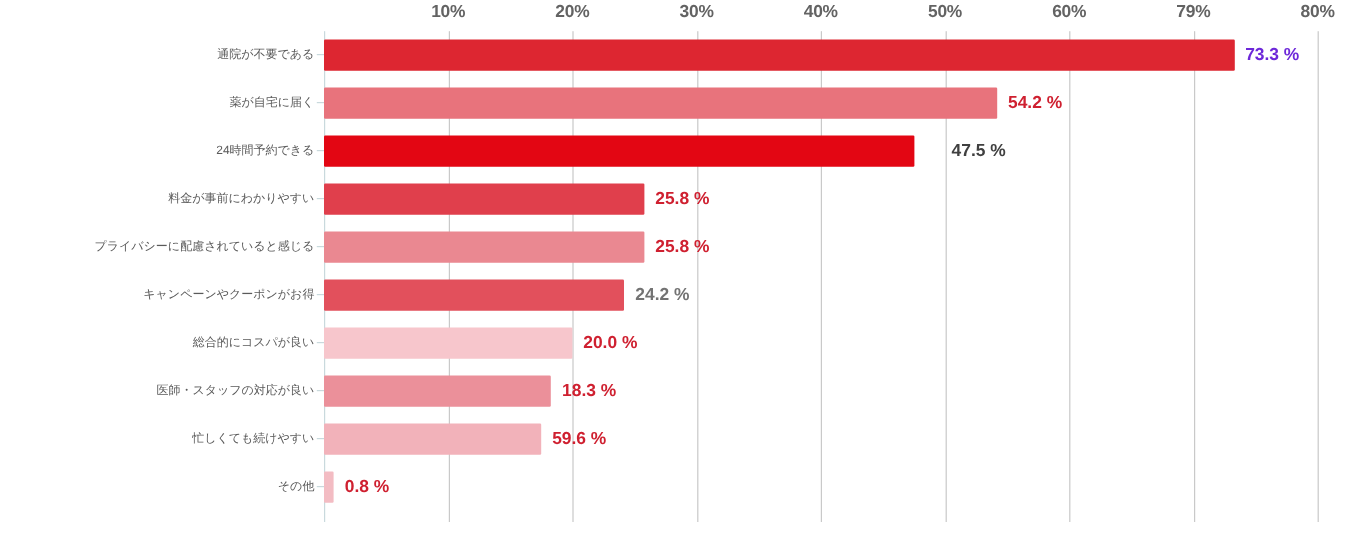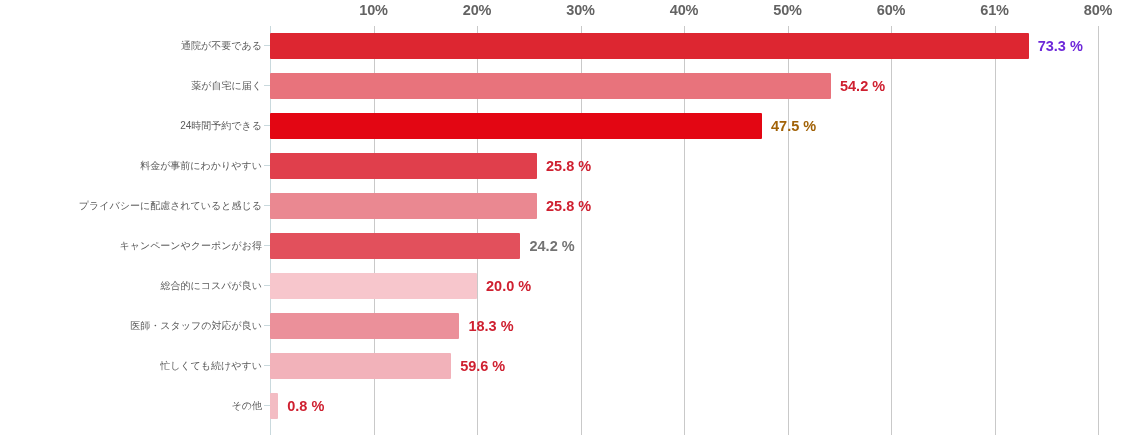--- a/index.html
+++ b/index.html
@@ -121,21 +121,21 @@
 
 <div id="chart-root">
 
   <div id="x-axis-labels">
       <div class="x-tick-label" style="left: 373.5px;">10%</div>
       <div class="x-tick-label" style="left: 477px;">20%</div>
       <div class="x-tick-label" style="left: 580.5px;">30%</div>
       <div class="x-tick-label" style="left: 684px;">40%</div>
       <div class="x-tick-label" style="left: 787.5px;">50%</div>
       <div class="x-tick-label" style="left: 891px;">60%</div>
-      <div class="x-tick-label" style="left: 994.5px;">61%</div>
+      <div class="x-tick-label" style="left: 994.5px;">79%</div>
       <div class="x-tick-label" style="left: 1098px;">80%</div>
     </div>
 
   <div id="plot-area">
     <div id="axis-line"></div>
   <div class="gridline" style="left: 103.5px;"></div>
       <div class="gridline" style="left: 207px;"></div>
       <div class="gridline" style="left: 310.5px;"></div>
       <div class="gridline" style="left: 414px;"></div>
       <div class="gridline" style="left: 517.5px;"></div>
@@ -154,21 +154,21 @@
       <div class="bar-row" style="top: 40px;">
         <div class="tick-mark"></div>
         <div class="cat-label">薬が自宅に届く</div>
         <div class="bar" style="width: 560.97px; background: rgb(232, 115, 124);"></div>
         <div class="value-label" style="left: 839.97px; color: rgb(207, 32, 48);">54.2 %</div>
       </div>
       <div class="bar-row" style="top: 80px;">
         <div class="tick-mark"></div>
         <div class="cat-label">24時間予約できる</div>
         <div class="bar" style="width: 491.625px; background: rgb(227, 6, 19);"></div>
-        <div class="value-label" style="left: 771px; color: #a16207; text-align: center;">47.5 %</div>
+        <div class="value-label" style="left: 793px; color: #404040; text-align: center;">47.5 %</div>
       </div>
       <div class="bar-row" style="top: 120px;">
         <div class="tick-mark"></div>
         <div class="cat-label">料金が事前にわかりやすい</div>
         <div class="bar" style="width: 267.03px; background: rgb(224, 63, 76);"></div>
         <div class="value-label" style="left: 546.03px; color: rgb(207, 32, 48);">25.8 %</div>
       </div>
       <div class="bar-row" style="top: 160px;">
         <div class="tick-mark"></div>
         <div class="cat-label">プライバシーに配慮されていると感じる</div>

